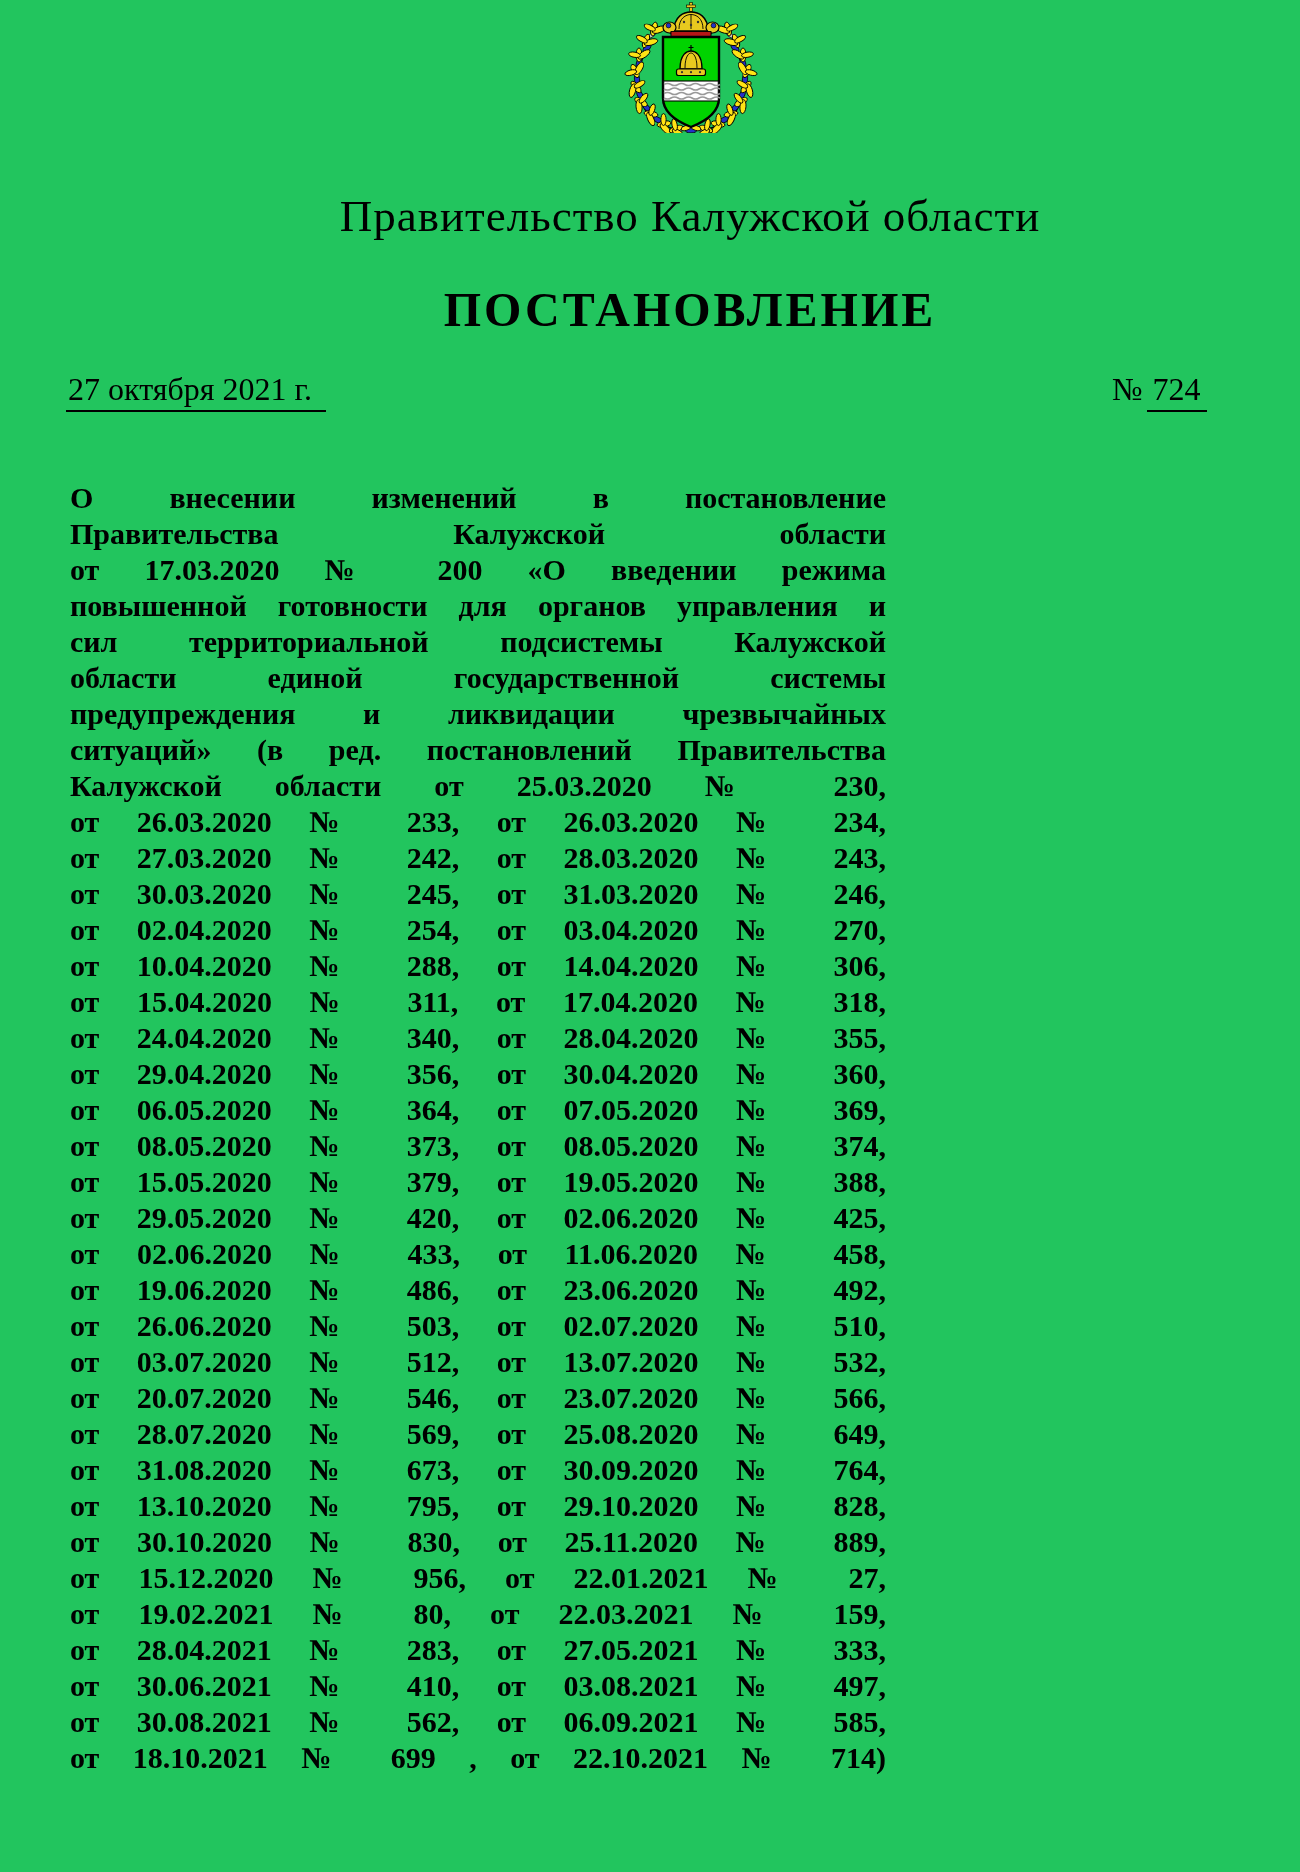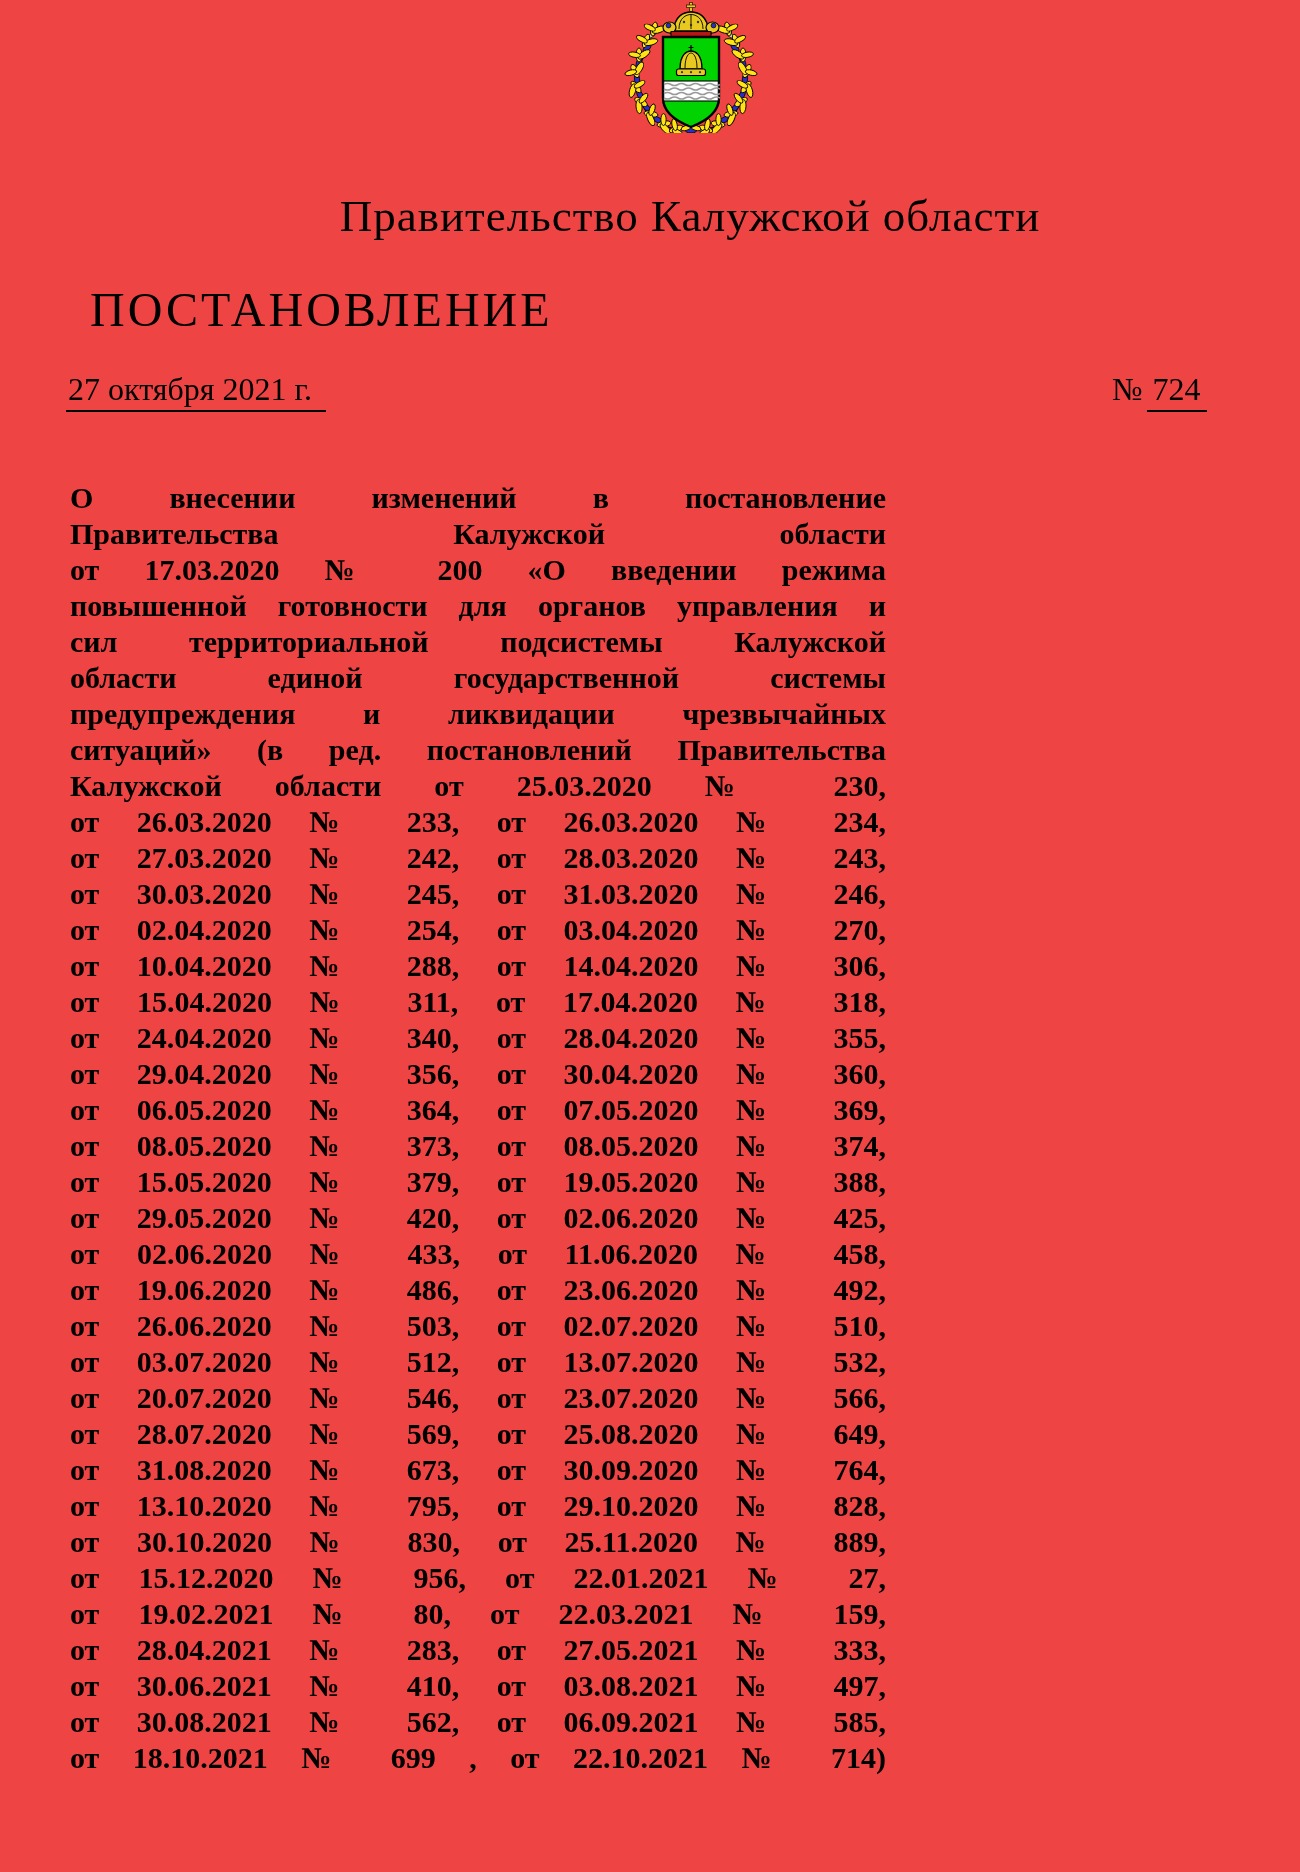--- a/index.html
+++ b/index.html
@@ -4,21 +4,21 @@
 <style>
   html, body {
     margin: 0;
     padding: 0;
     background: #ffffff;
   }
   .page {
     position: relative;
     width: 1300px;
     height: 1872px;
-    background: #ef4444;
+    background: #22c55e;
     font-family: "Liberation Serif", "DejaVu Serif", serif;
     color: #000;
     overflow: hidden;
   }
   .emblem {
     position: absolute;
     left: 616px;
     top: 1px;
     width: 150px;
     height: 132px;
@@ -31,22 +31,23 @@
     text-align: center;
     font-size: 45px;
     letter-spacing: 1px;
     white-space: nowrap;
   }
   .doc-type {
     position: absolute;
     top: 282px;
     left: 90px;
     width: 1200px;
+    text-align: center;
     font-size: 48px;
-    font-weight: normal;
+    font-weight: bold;
     letter-spacing: 3px;
     white-space: nowrap;
   }
   .issue-date {
     position: absolute;
     top: 371px;
     left: 66px;
     font-size: 32px;
     border-bottom: 2px solid #000;
     padding: 0 14px 2px 2px;

